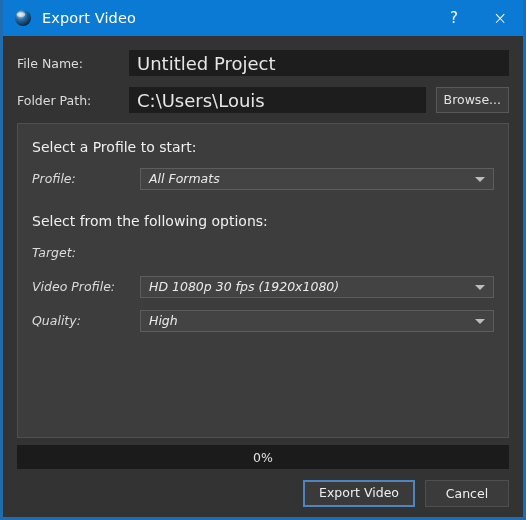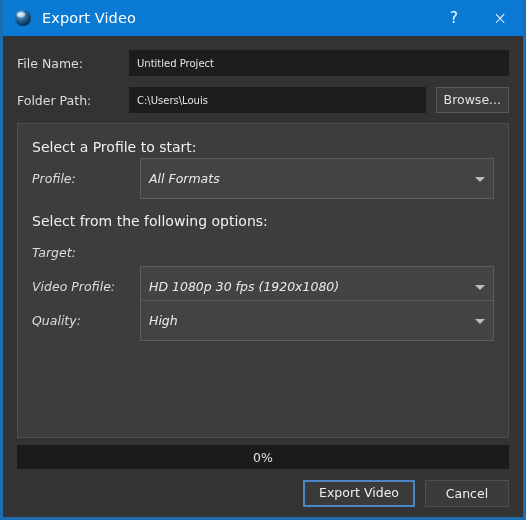--- a/index.html
+++ b/index.html
@@ -92,21 +92,21 @@
   }
   .text-input {
     flex: 1 1 auto;
     height: 26px;
     line-height: 26px;
     background: #1d1d1d;
     border: 1px solid #1d1d1d;
     box-sizing: border-box;
     padding: 0 7px;
     color: #e6e6e6;
-    font-size: 10px;
+    font-size: 18px;
     white-space: nowrap;
     overflow: hidden;
   }
   .browse-btn {
     flex: 0 0 auto;
     margin-left: 10px;
     height: 26px;
     line-height: 24px;
     padding: 0 7px;
     background: #3c3c3c;
@@ -177,21 +177,21 @@
   }
   .opt-label {
     width: 108px;
     flex: 0 0 108px;
     font-size: 12.5px;
     color: #dcdcdc;
   }
   .combo {
     position: relative;
     flex: 1 1 auto;
-    height: 41px;
+    height: 22px;
     background: #434343;
     border: 1px solid #5d5d5d;
     box-sizing: border-box;
     display: flex;
     align-items: center;
     padding: 0 40px 0 8px;
     color: #eaeaea;
     font-size: 12.5px;
     white-space: nowrap;
     overflow: hidden;

